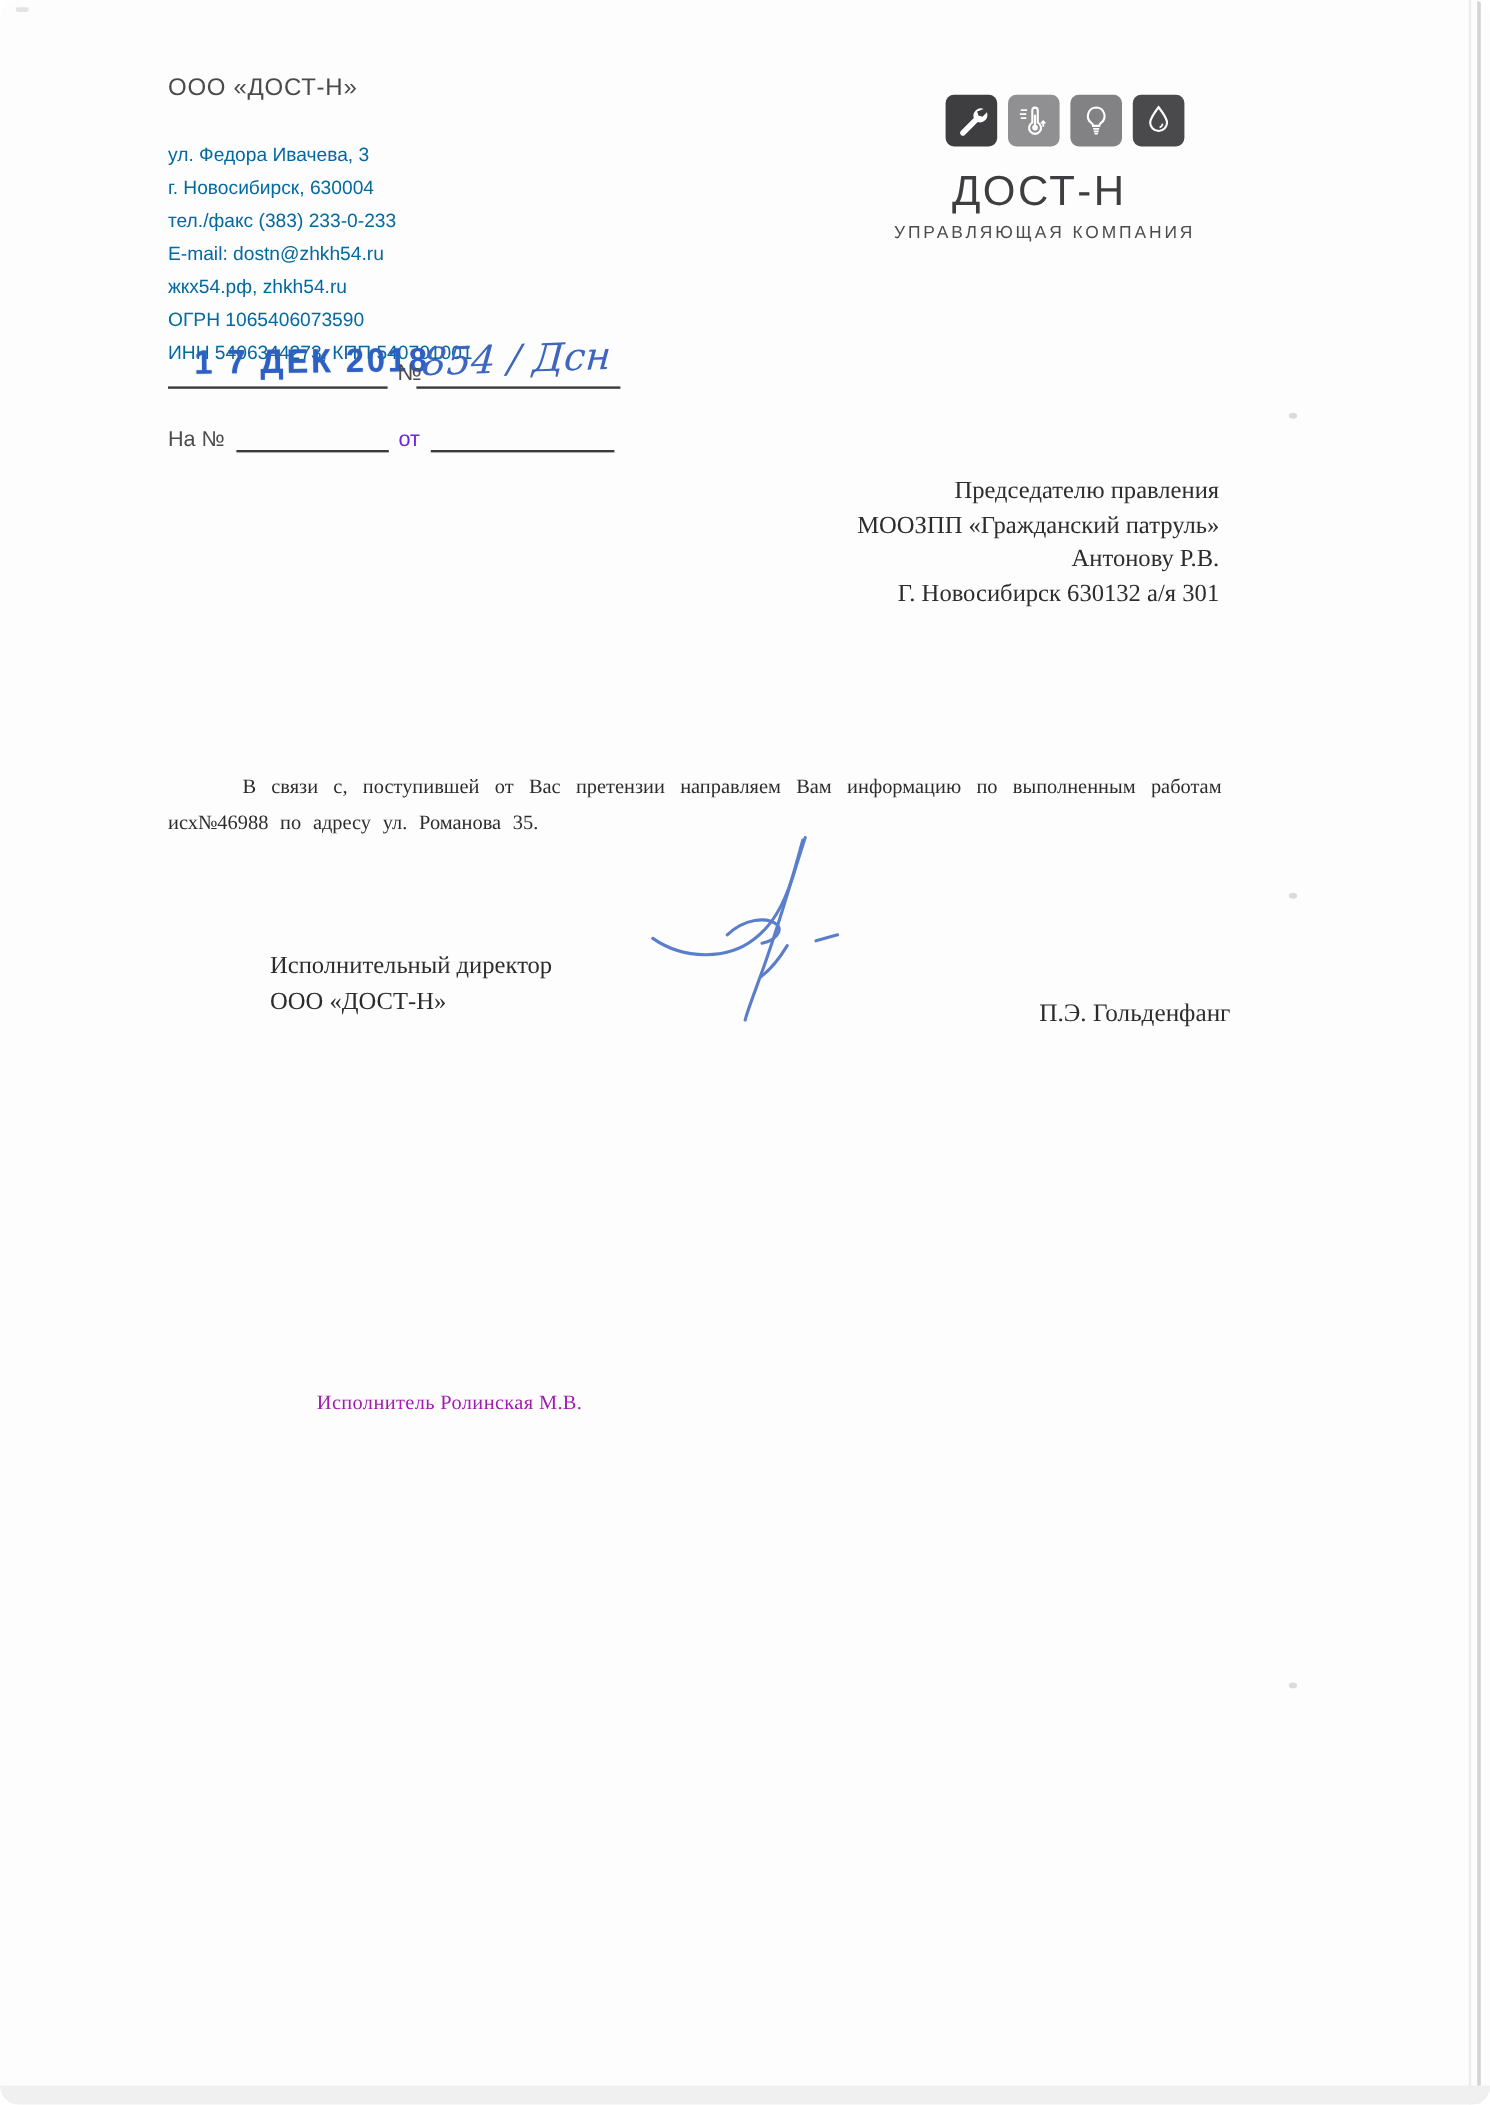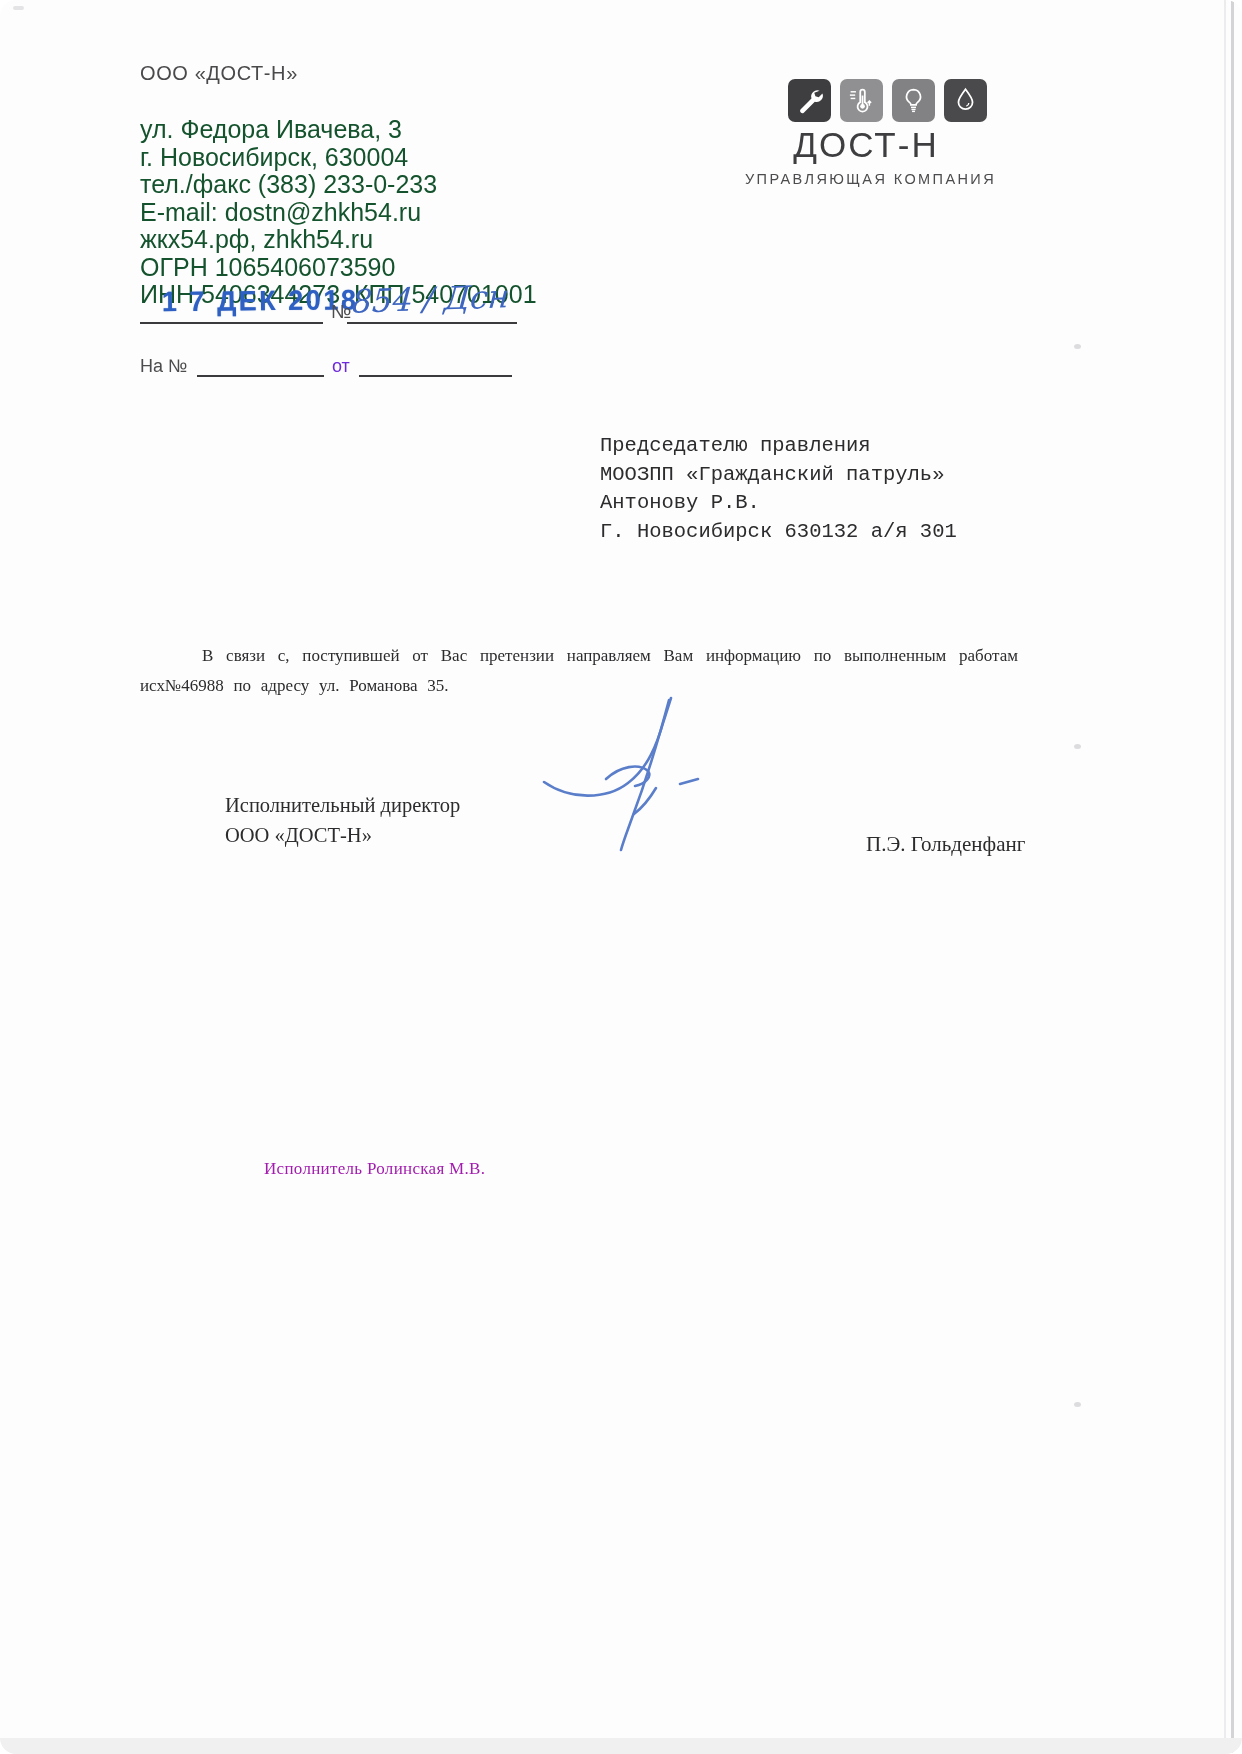--- a/index.html
+++ b/index.html
@@ -13,34 +13,34 @@
   }
   .abs{position:absolute;}
 
   
   .sender-name{
     left:140px;top:62px;
     font-size:20px;letter-spacing:.6px;color:#4a4a4c;
   }
   .sender-address{
     left:140px;top:116px;
-    font-size:25px;line-height:27.5px;color:#14532d;
+    font-size:16px;line-height:27.5px;color:#0369a1;
   }
 
   
   .logo{left:745px;top:79px;width:242px;}
   .logo-tiles{display:flex;gap:9px;margin-left:43px;}
   .tile{
     width:43px;height:43px;border-radius:7px;
     display:flex;align-items:center;justify-content:center;
     background:#4a4a4c;
   }
   .tile svg{width:29px;height:29px;display:block;}
   .logo-title{
-    margin-top:3px;text-align:center;
+    margin-top:18px;text-align:center;
     font-size:35px;letter-spacing:2px;color:#3e3e40;
   }
   .logo-subtitle{
     margin-top:6px;text-align:center;
     font-size:14.5px;letter-spacing:2.4px;color:#4c4c4e;white-space:nowrap;
   }
 
   
   .stamp-date{
     left:162px;top:286px;
@@ -60,22 +60,23 @@
     white-space:nowrap;
   }
   .hand-rule{left:347px;top:322px;width:170px;}
   .reply-label{left:140px;top:356px;font-size:18px;color:#4c4c4e;}
   .reply-rule1{left:197px;top:375px;width:127px;border-bottom-width:2px;}
   .reply-from{left:332px;top:356px;font-size:18px;color:#6d28d9;}
   .reply-rule2{left:359px;top:375px;width:153px;}
 
   
   .recipient{
-    left:600px;top:432px;width:416px;
-    font-family:Liberation Mono, monospace;
+    left:600px;top:395px;width:416px;
+    text-align:right;
+    font-family:Liberation Serif, serif;
     font-size:20.5px;line-height:28.5px;color:#2c2c2e;
   }
 
   
   .body-par{
     left:140px;top:641px;width:878px;
     font-family:"Liberation Serif",serif;
     font-size:17px;line-height:30px;color:#2c2c2e;
     text-indent:62px;text-align:justify;word-spacing:5.5px;
   }

